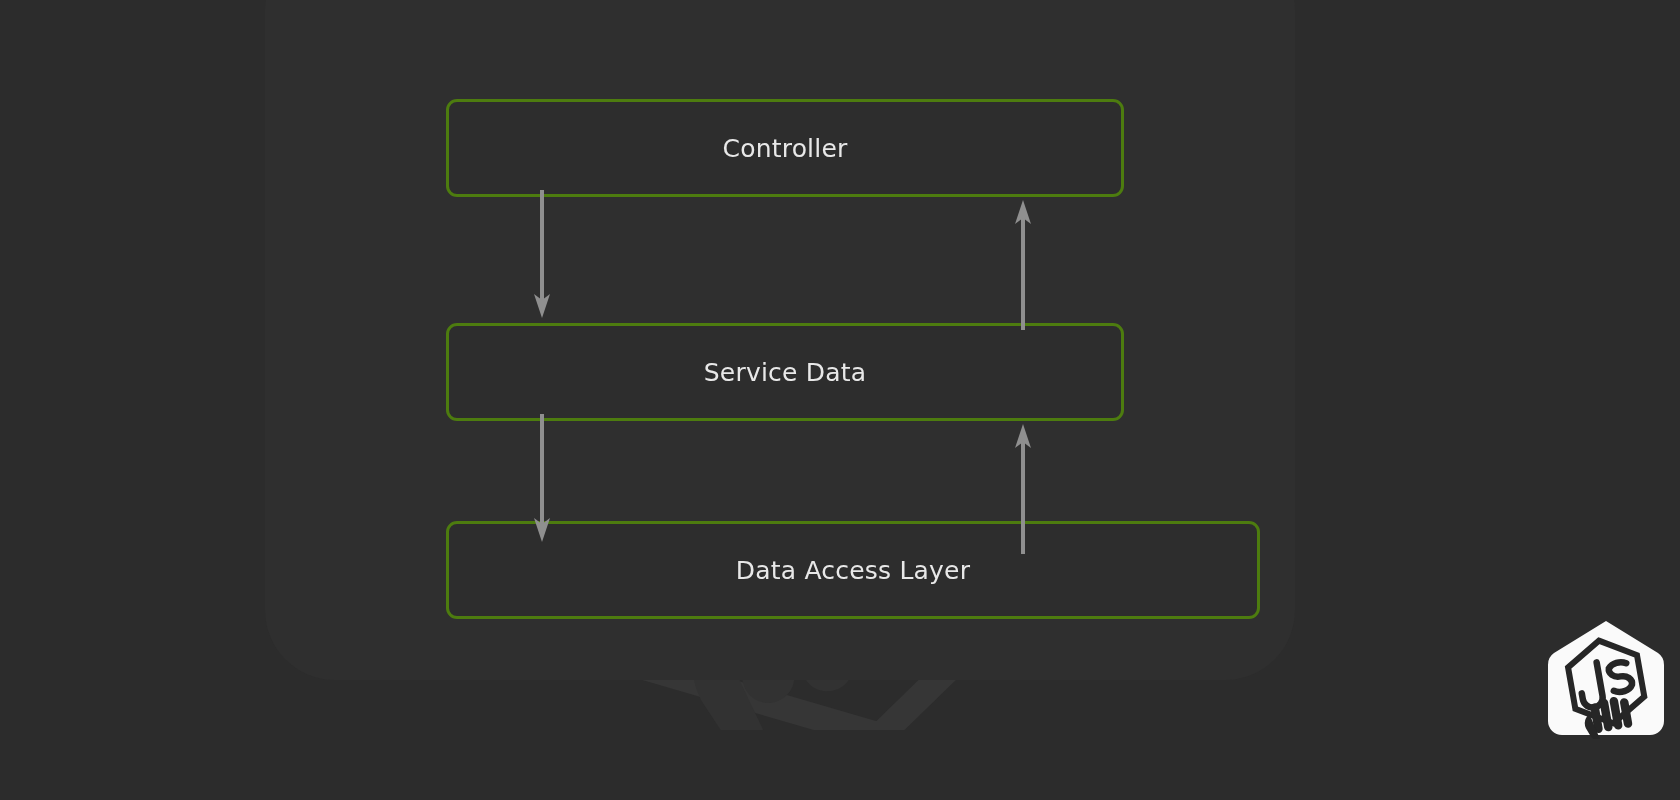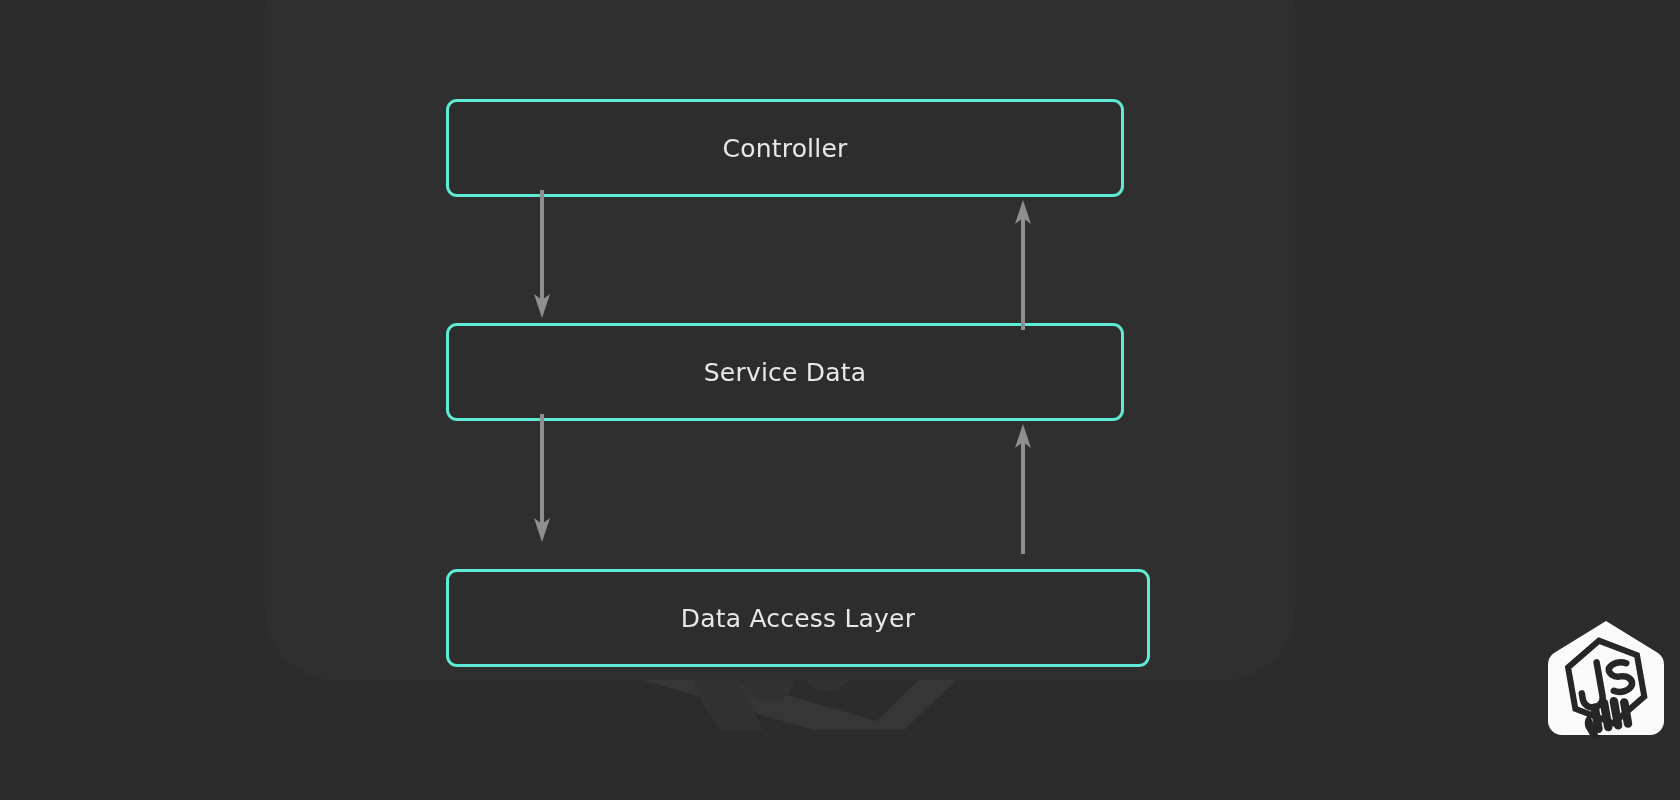--- a/index.html
+++ b/index.html
@@ -36,39 +36,39 @@
     left: 0; top: 0;
     width: 1030px; height: 740px;
     background: #2f2f2f;
     border-radius: 70px;
   }
 
   
   .layer-box {
     position: absolute;
     box-sizing: border-box;
-    border: 3px solid #5eead4;
+    border: 3px solid #4d7c0f;
     border-radius: 11px;
     background: rgba(44,44,44,0.35);
     display: flex;
     align-items: center;
     justify-content: center;
   }
   .layer-label {
     color: #e8e8e8;
     font-size: 25px;
     font-weight: 400;
     letter-spacing: 0.2px;
     line-height: 1;
     white-space: nowrap;
   }
 
   #box-controller   { left: 446px; top: 99px;  width: 678px; height: 98px; }
   #box-service      { left: 446px; top: 323px; width: 678px; height: 98px; }
-  #box-data-access  { left: 446px; top: 569px; width: 704px; height: 98px; justify-content: center; }
+  #box-data-access  { left: 446px; top: 521px; width: 814px; height: 98px; justify-content: center; }
 
   
   .arrow-svg {
     position: absolute;
     overflow: visible;
     pointer-events: none;
   }
   #arrow-ctrl-to-svc   { left: 512px;  top: 190px; width: 60px; height: 140px; }
   #arrow-svc-to-ctrl   { left: 993px;  top: 190px; width: 60px; height: 140px; }
   #arrow-svc-to-dal    { left: 512px;  top: 414px; width: 60px; height: 140px; }

